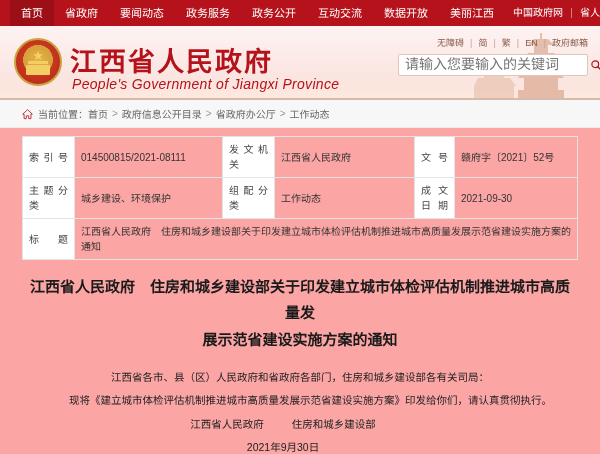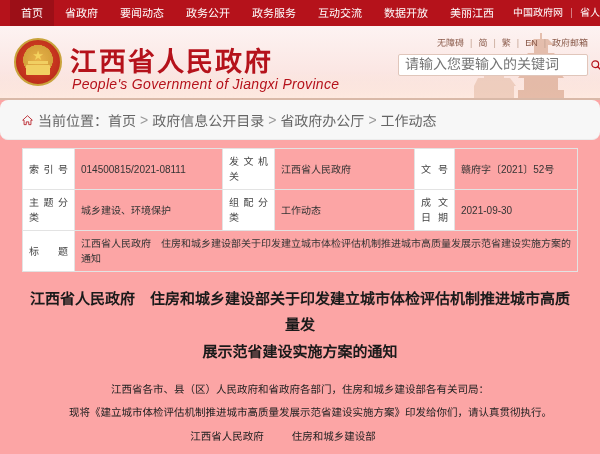--- a/index.html
+++ b/index.html
@@ -121,26 +121,26 @@
     cursor: pointer;
   }
   .searchbar .sbtn svg { display: block; }
   .pagoda {
     position: absolute; right: 6px; bottom: 0; width: 120px; height: 66px;
     opacity: .75;
   }
 
   
   .crumbwrap {
-    height: 40px;
+    height: 28px;
     background: #f7f7f7;
     border-bottom: 1px solid #ececec;
     display: flex; align-items: center;
     padding: 0 22px;
-    font-size: 14px; color: #666; border-radius: 8px;
+    font-size: 10px; color: #666;
   }
   .crumbwrap .home-ico {
     width: 11px; height: 11px; margin-right: 5px;
     display: inline-block; position: relative; top: 1px;
   }
   .crumbwrap a { color: #666; text-decoration: none; }
   .crumbwrap .sepc { margin: 0 4px; color: #999; }
 
   
   .content {
@@ -191,22 +191,22 @@
 </head>
 <body>
 
 <div class="page">
 
   <div class="topnav">
     <div class="menu">
       <a href="#" class="active">首页</a>
       <a href="#">省政府</a>
       <a href="#">要闻动态</a>
+      <a href="#">政务服务</a>
       <a href="#">政务公开</a>
-      <a href="#">政务服务</a>
       <a href="#">互动交流</a>
       <a href="#">数据开放</a>
       <a href="#">美丽江西</a>
     </div>
     <div class="right">
       <a href="#">中国政府网</a>
       <a href="#">省人大</a>
 
     </div>
   </div>

